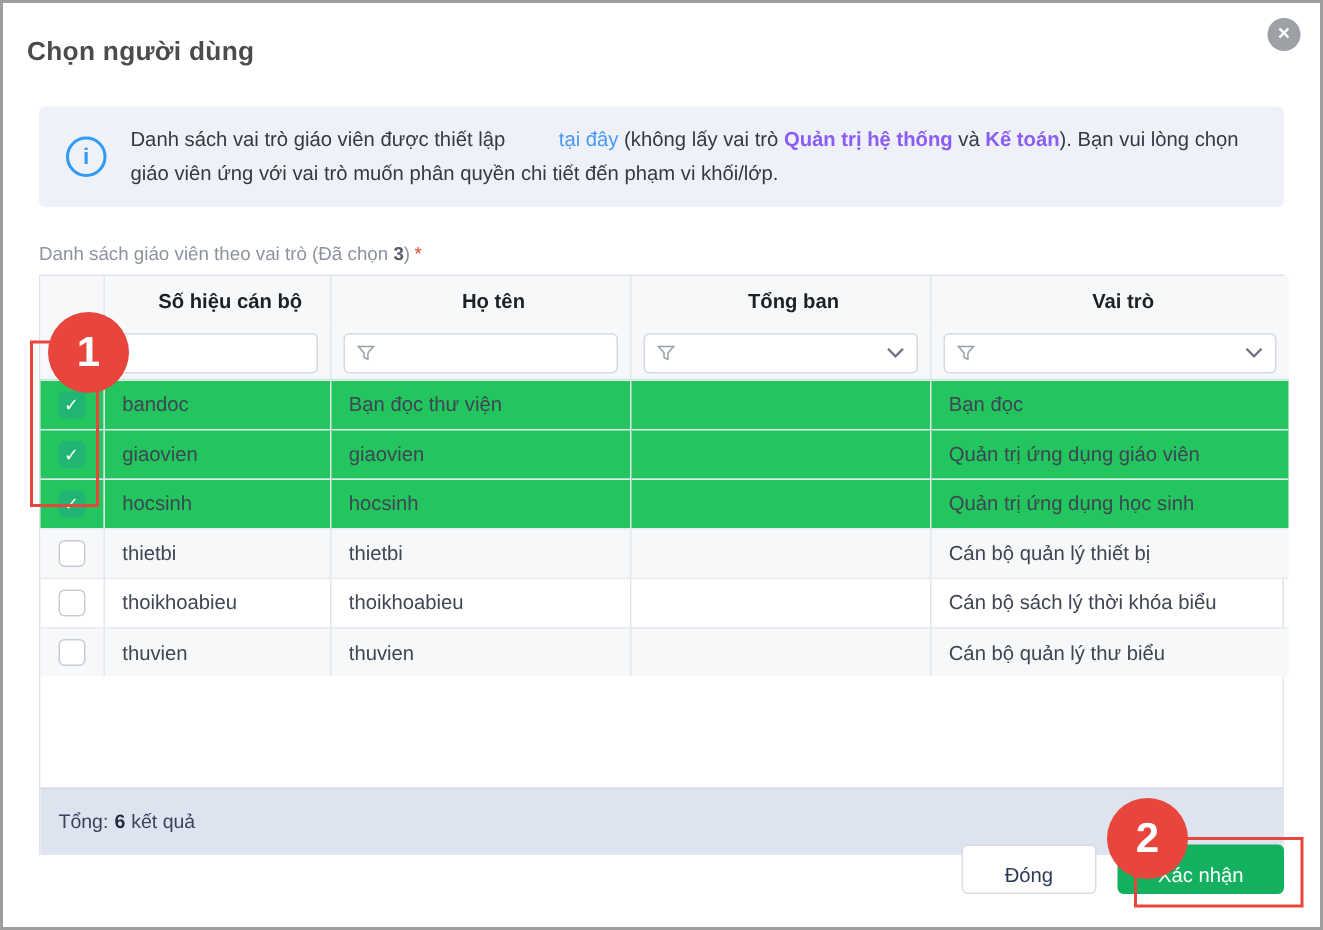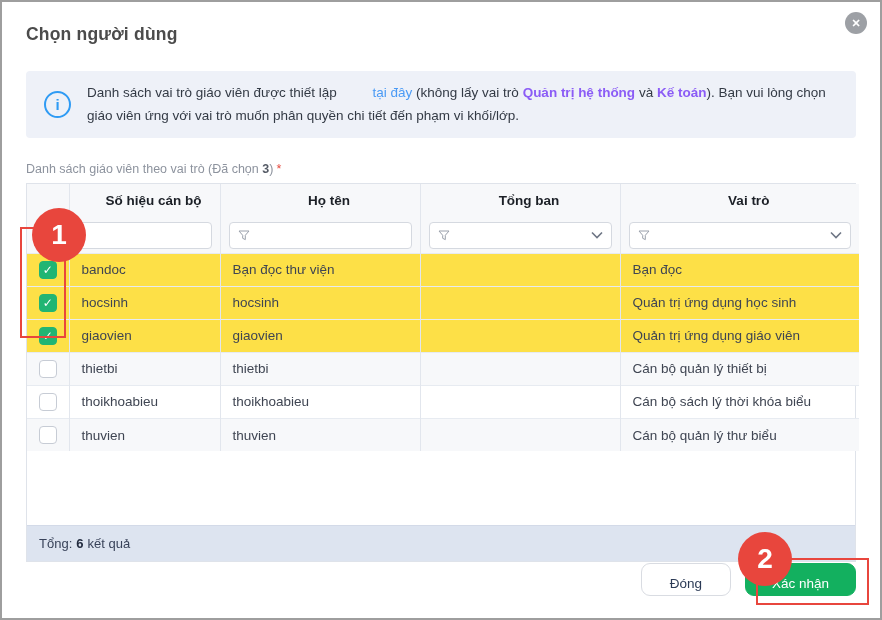--- a/index.html
+++ b/index.html
@@ -7,21 +7,21 @@
   body {
     font-family: "Liberation Sans", "DejaVu Sans", sans-serif;
     background: #ffffff;
     border: 2px solid #9e9e9e;
     position: relative;
     overflow: hidden;
     color: #3f4552;
   }
 
   
-  .modal-header { padding: 22px 24px 0; }
+  .modal-header { padding: 22px 16px 0; }
   .modal-title { font-size: 17.5px; font-weight: 700; color: #4b4b4b; letter-spacing: .2px; }
   .close-btn {
     position: absolute; top: 10px; right: 13px;
     width: 22px; height: 22px; border-radius: 50%;
     background: #9da0a5; color: #fff; border: none;
     font-size: 11px; line-height: 22px; text-align: center;
     cursor: pointer; font-weight: 700;
   }
 
   
@@ -88,36 +88,36 @@
     border: 1px solid #d5d9e0; border-radius: 4px; background: #fff;
     font-family: inherit; font-size: 13px; color: #3f4552;
     padding: 0 8px; outline: none;
   }
   .flt-box { display: flex; align-items: center; gap: 6px; cursor: pointer; }
   .flt-box .spacer { flex: 1; }
   .funnel-svg, .chev-svg { display: block; }
 
   tbody tr { border-top: 1px solid #e7ebf1; }
   tbody tr:nth-child(even) { background: #f7f8fa; }
-  tbody tr.selected { background: #fde047; }
+  tbody tr.selected { background: #22c55e; }
   tbody td { height: 33px; font-size: 13.5px; color: #3f4552; padding: 0 12px; vertical-align: middle; }
   tbody td.check-cell { text-align: center; padding: 0; }
 
   .grid-filler { height: 74px; background: #fff; }
   .grid-footer {
-    height: 36px; background: #dde4f0; border-top: 1px solid #d3dae8;
+    height: 44px; background: #dde4f0; border-top: 1px solid #d3dae8;
     display: flex; align-items: center; padding: 0 12px;
     font-size: 13px; color: #39435a;
   }
   .grid-footer .count { font-weight: 700; margin: 0 4px 0 4px; color: #222b3f; }
 
   
   .actions { position: absolute; right: 24px; bottom: 22px; display: flex; gap: 14px; }
   .btn {
-    height: 33px; border-radius: 9px; font-family: inherit;
+    height: 33px; border-radius: 4px; font-family: inherit;
     font-size: 13.5px; cursor: pointer; padding: 12px 26px;
   }
   .btn-close { background: #fff; border: 1px solid #d9dce2; color: #2b3a55; min-width: 90px; }
   .btn-confirm { background: #13b05f; border: 1px solid #13b05f; color: #fff; font-weight: 400; min-width: 96px; }
 
   
   .ann { position: absolute; z-index: 20; pointer-events: none; }
   .ann-rect { border: 2px solid #e8463d; }
   .ann-rect-1 { left: 18px; top: 225px; width: 46px; height: 111px; }
   .ann-rect-2 { left: 754px; top: 556px; width: 113px; height: 47px; }
@@ -198,31 +198,31 @@
     <tbody>
       <tr class="selected">
         <td class="check-cell"><span class="cbx"></span></td>
         <td>bandoc</td>
         <td>Bạn đọc thư viện</td>
         <td></td>
         <td>Bạn đọc</td>
       </tr>
       <tr class="selected">
         <td class="check-cell"><span class="cbx"></span></td>
+        <td>giaovien</td>
+        <td>giaovien</td>
+        <td></td>
+        <td>Quản trị ứng dụng giáo viên</td>
+      </tr>
+      <tr class="selected">
+        <td class="check-cell"><span class="cbx"></span></td>
         <td>hocsinh</td>
         <td>hocsinh</td>
         <td></td>
         <td>Quản trị ứng dụng học sinh</td>
-      </tr>
-      <tr class="selected">
-        <td class="check-cell"><span class="cbx"></span></td>
-        <td>giaovien</td>
-        <td>giaovien</td>
-        <td></td>
-        <td>Quản trị ứng dụng giáo viên</td>
       </tr>
       <tr>
         <td class="check-cell"><span class="cbx"></span></td>
         <td>thietbi</td>
         <td>thietbi</td>
         <td></td>
         <td>Cán bộ quản lý thiết bị</td>
       </tr>
       <tr>
         <td class="check-cell"><span class="cbx"></span></td>

